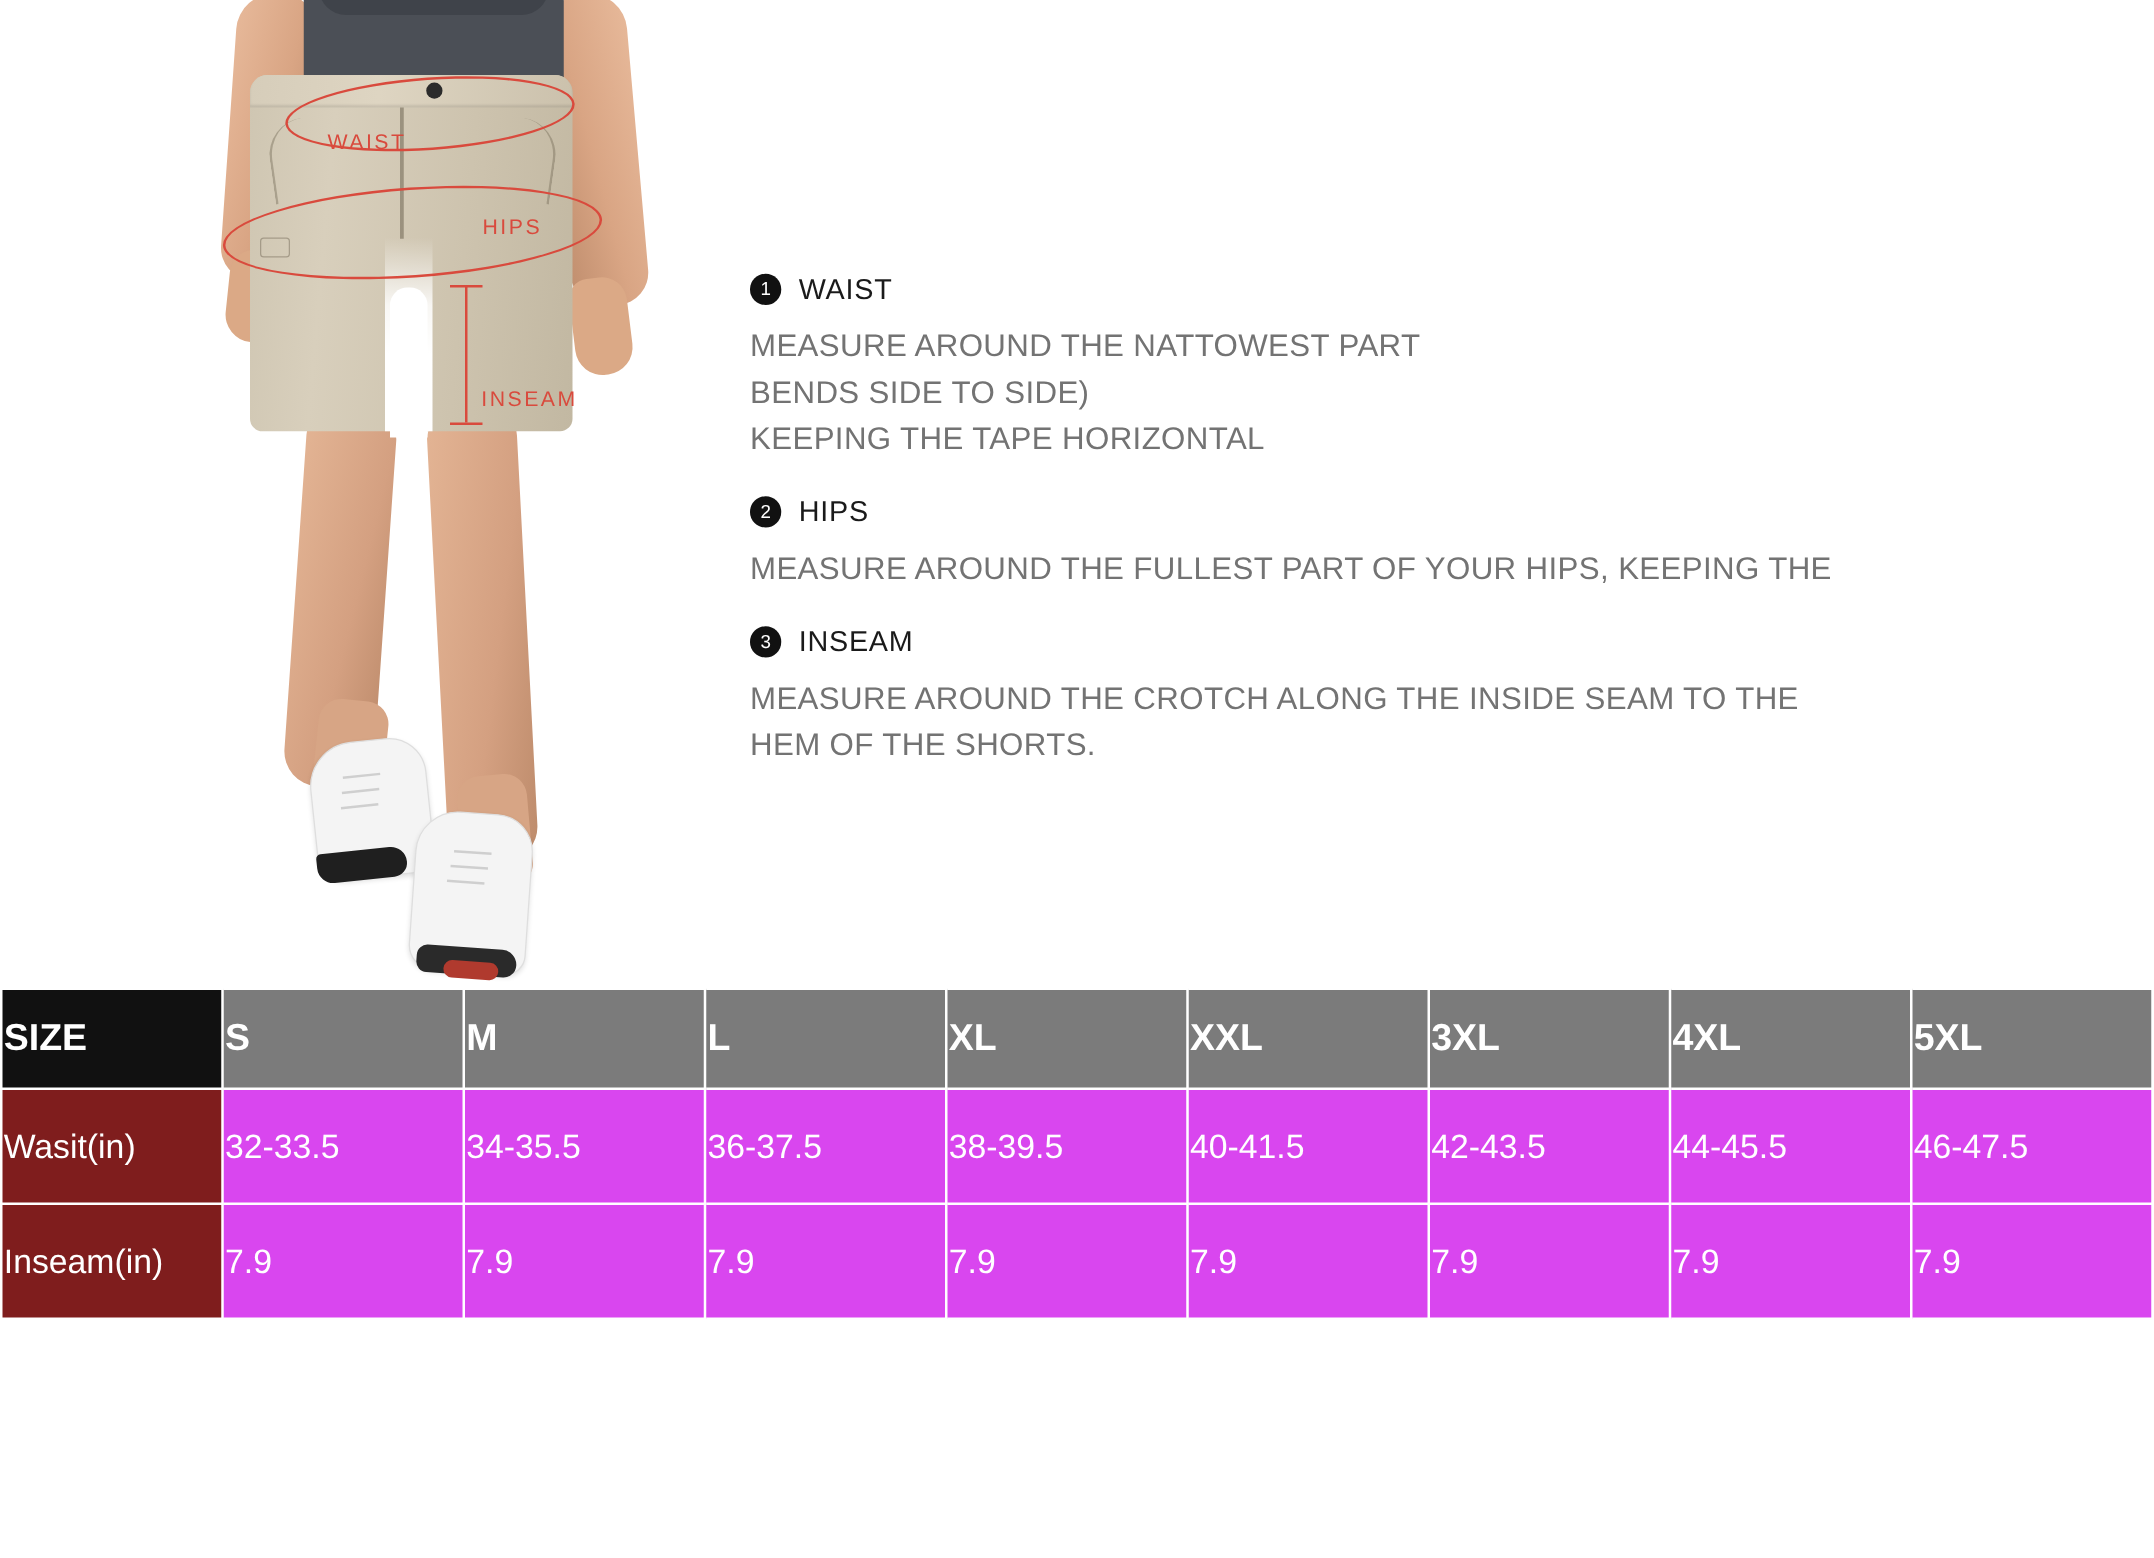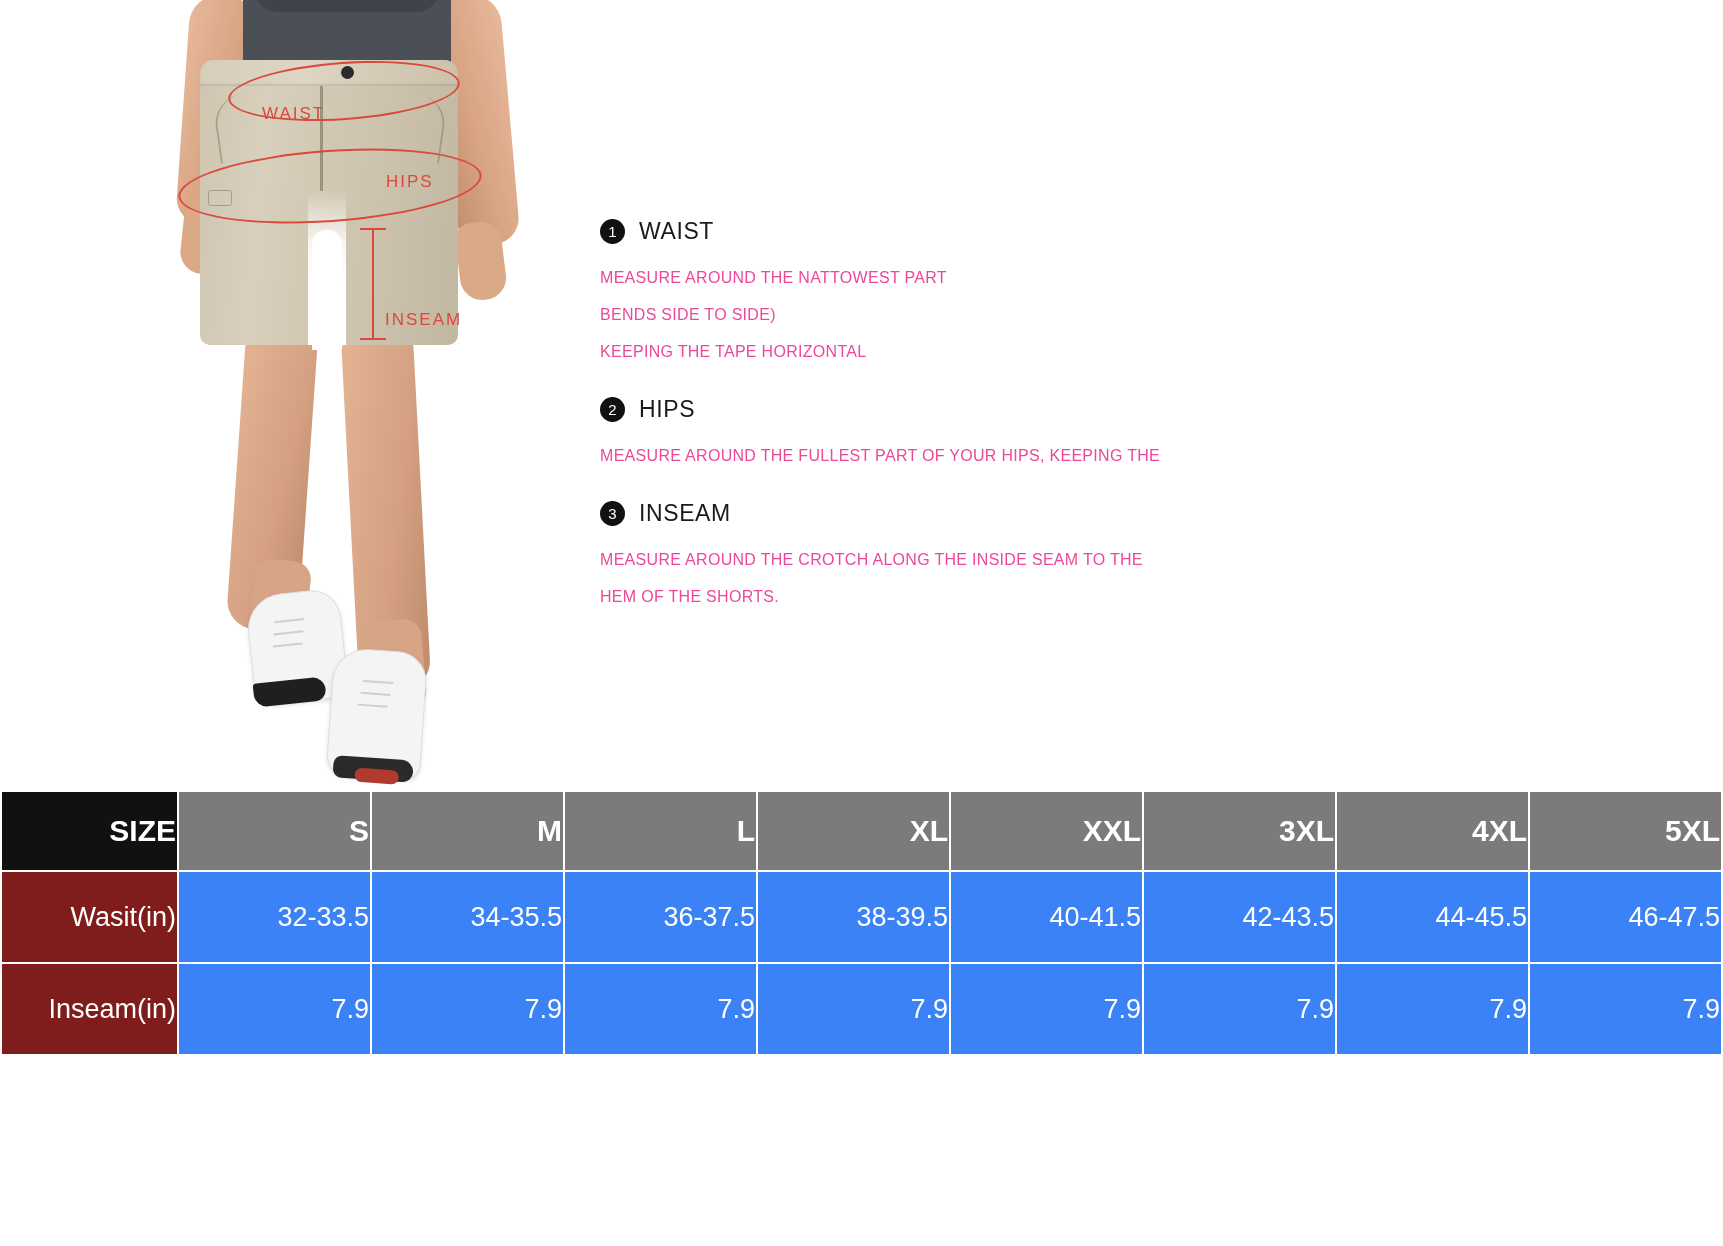--- a/index.html
+++ b/index.html
@@ -350,54 +350,54 @@
     justify-content: center;
     font-family: "Liberation Sans", sans-serif;
     flex: 0 0 auto;
   }
   .instr-title {
     font-size: 23px;
     color: #1a1a1a;
     letter-spacing: 0.6px;
   }
   .instr-line {
-    font-size: 16px;
-    color: #ec4899;
+    font-size: 25px;
+    color: #737373;
     letter-spacing: 0.3px;
     line-height: 37px;
   }
 
   
   #size-table {
     position: absolute;
     left: 0;
     top: 790px;
     width: 1723px;
     border-collapse: collapse;
     table-layout: fixed;
   }
   #size-table td, #size-table th {
     border: 2px solid #ffffff;
-    text-align: right;
+    text-align: left;
     color: #ffffff;
     font-weight: normal;
   }
   #size-table .hdr-row th {
     background: #7b7b7b;
     height: 76px;
     font-size: 30px;
     font-weight: bold;
   }
   #size-table .hdr-row th.corner {
     background: #111111;
     font-size: 30px;
     font-weight: bold;
   }
   #size-table .data-row td {
-    background: #3b82f6;
+    background: #d946ef;
     height: 88px;
     font-size: 27px;
   }
   #size-table .data-row td.rowhdr {
     background: #7f1d1d;
     font-size: 27px;
   }
   #size-table col.first { width: 177px; }
 </style>
 </head>

